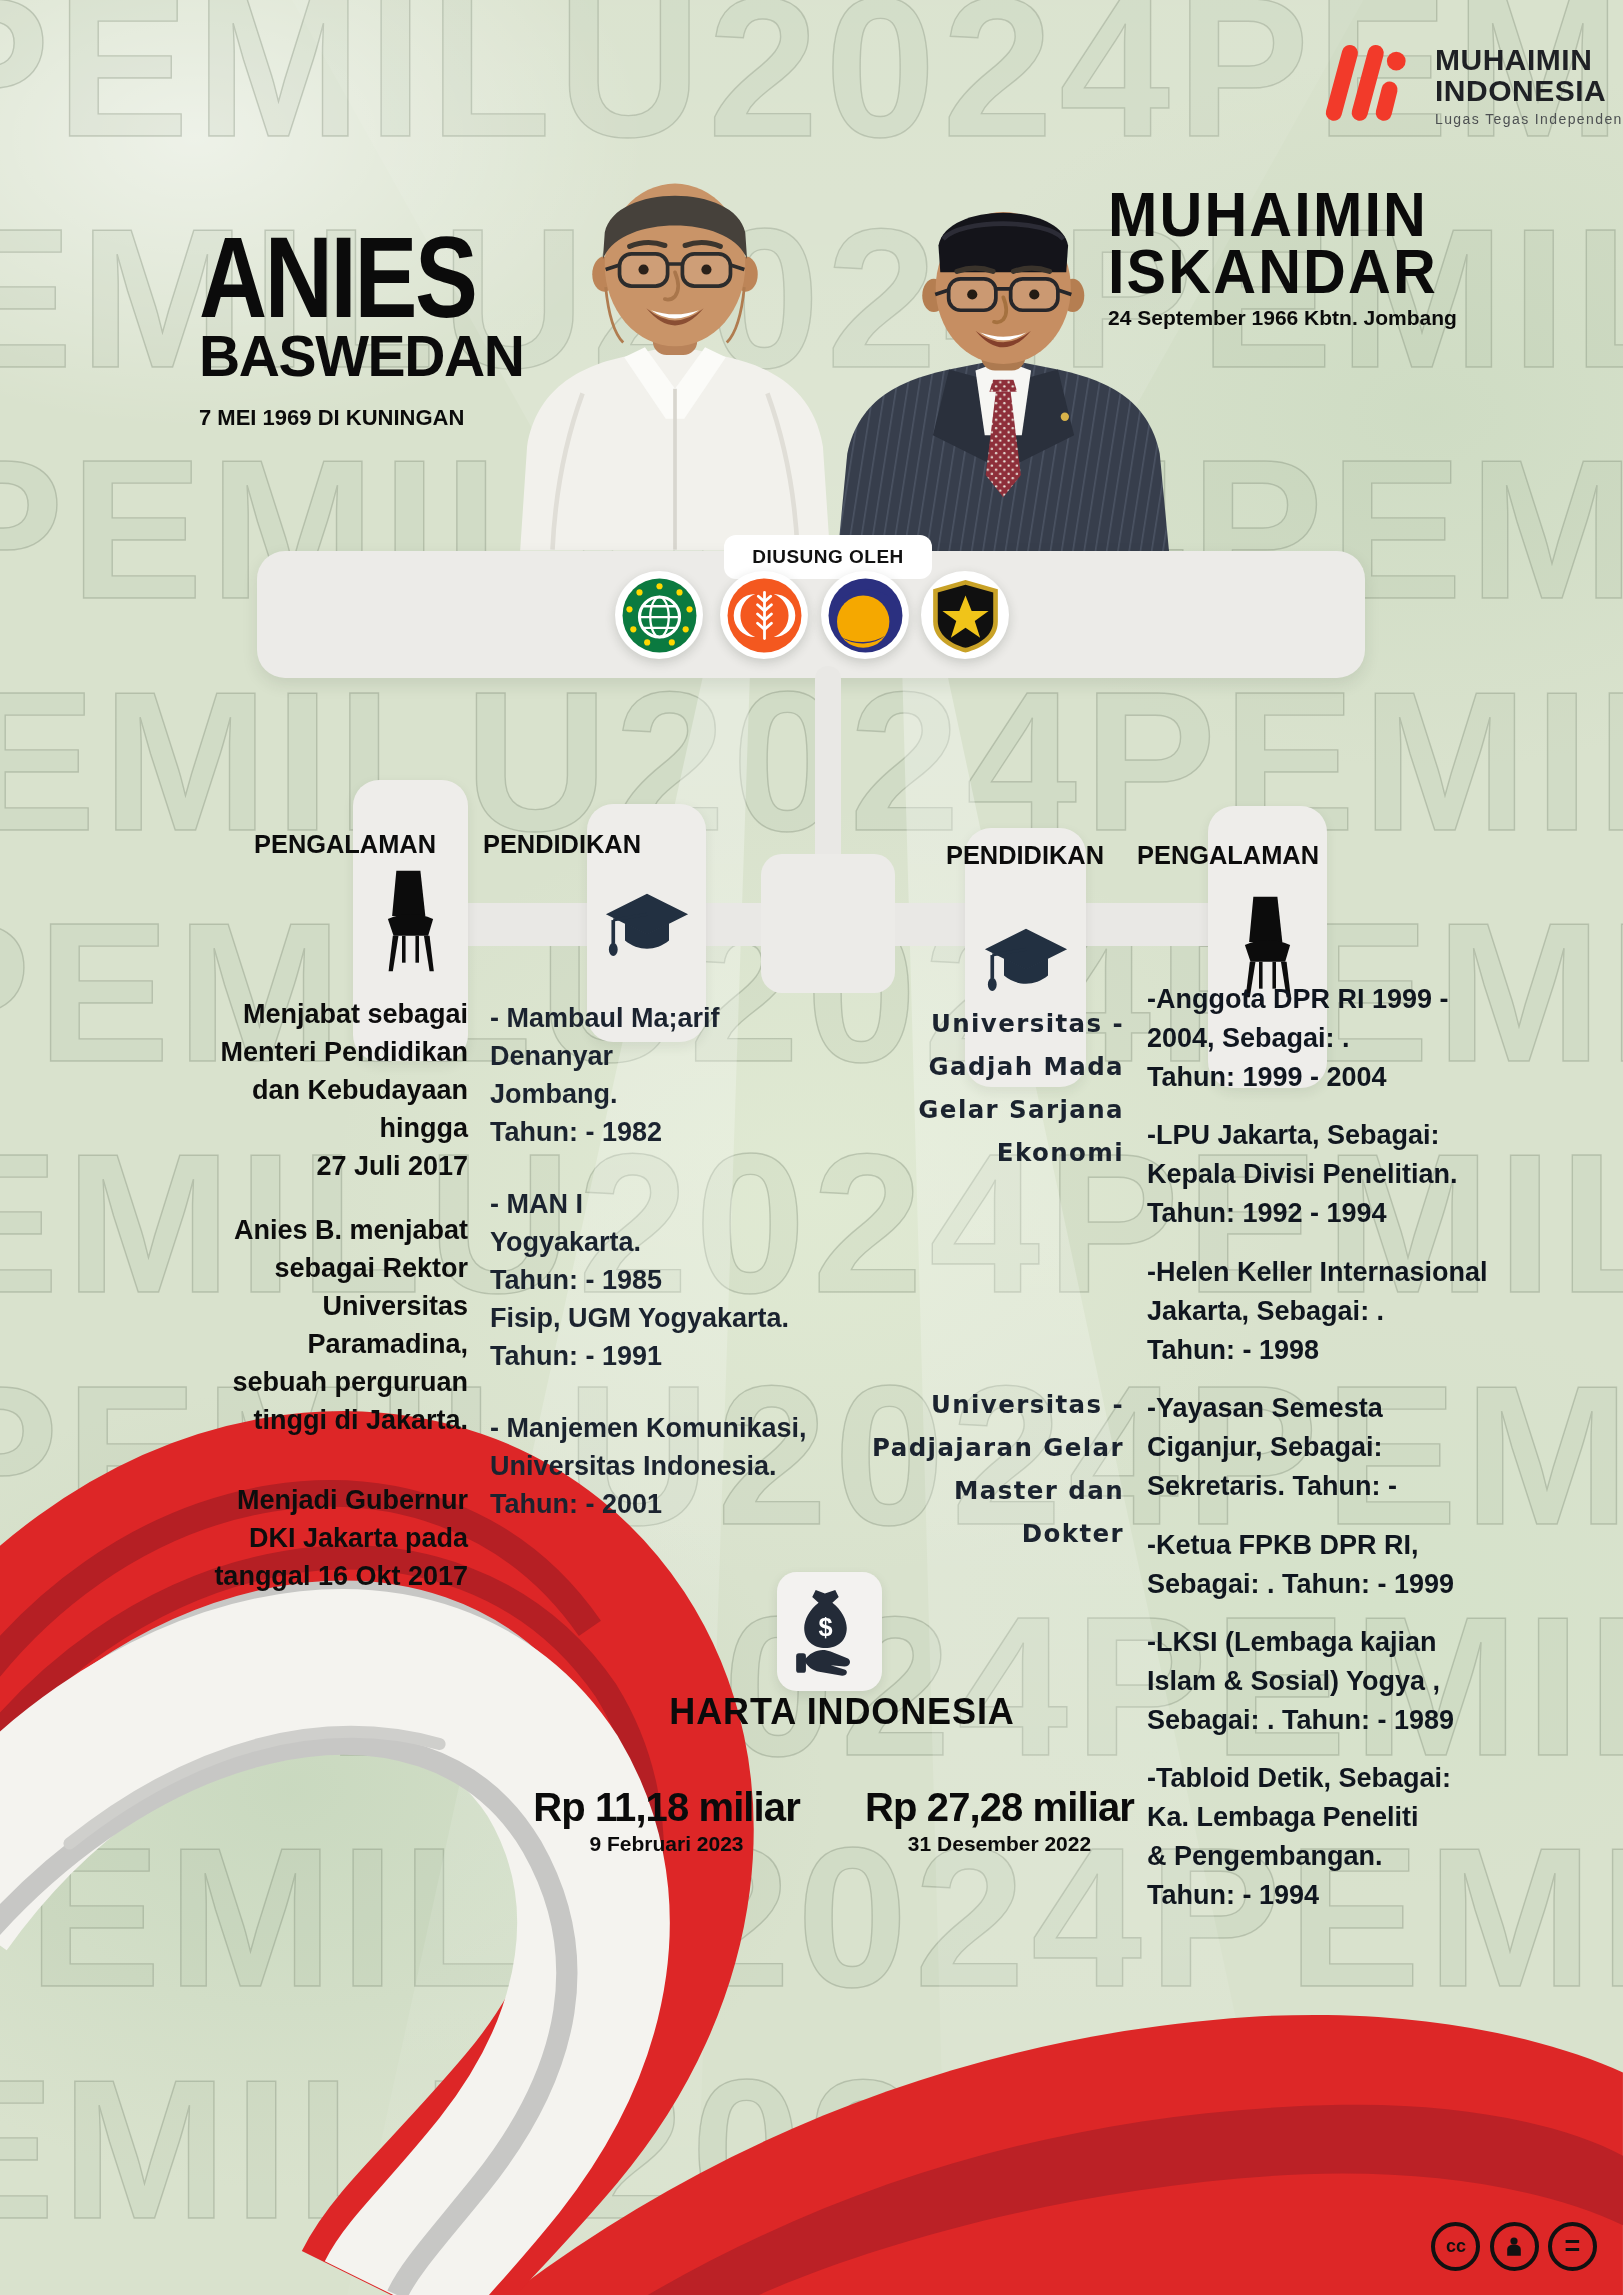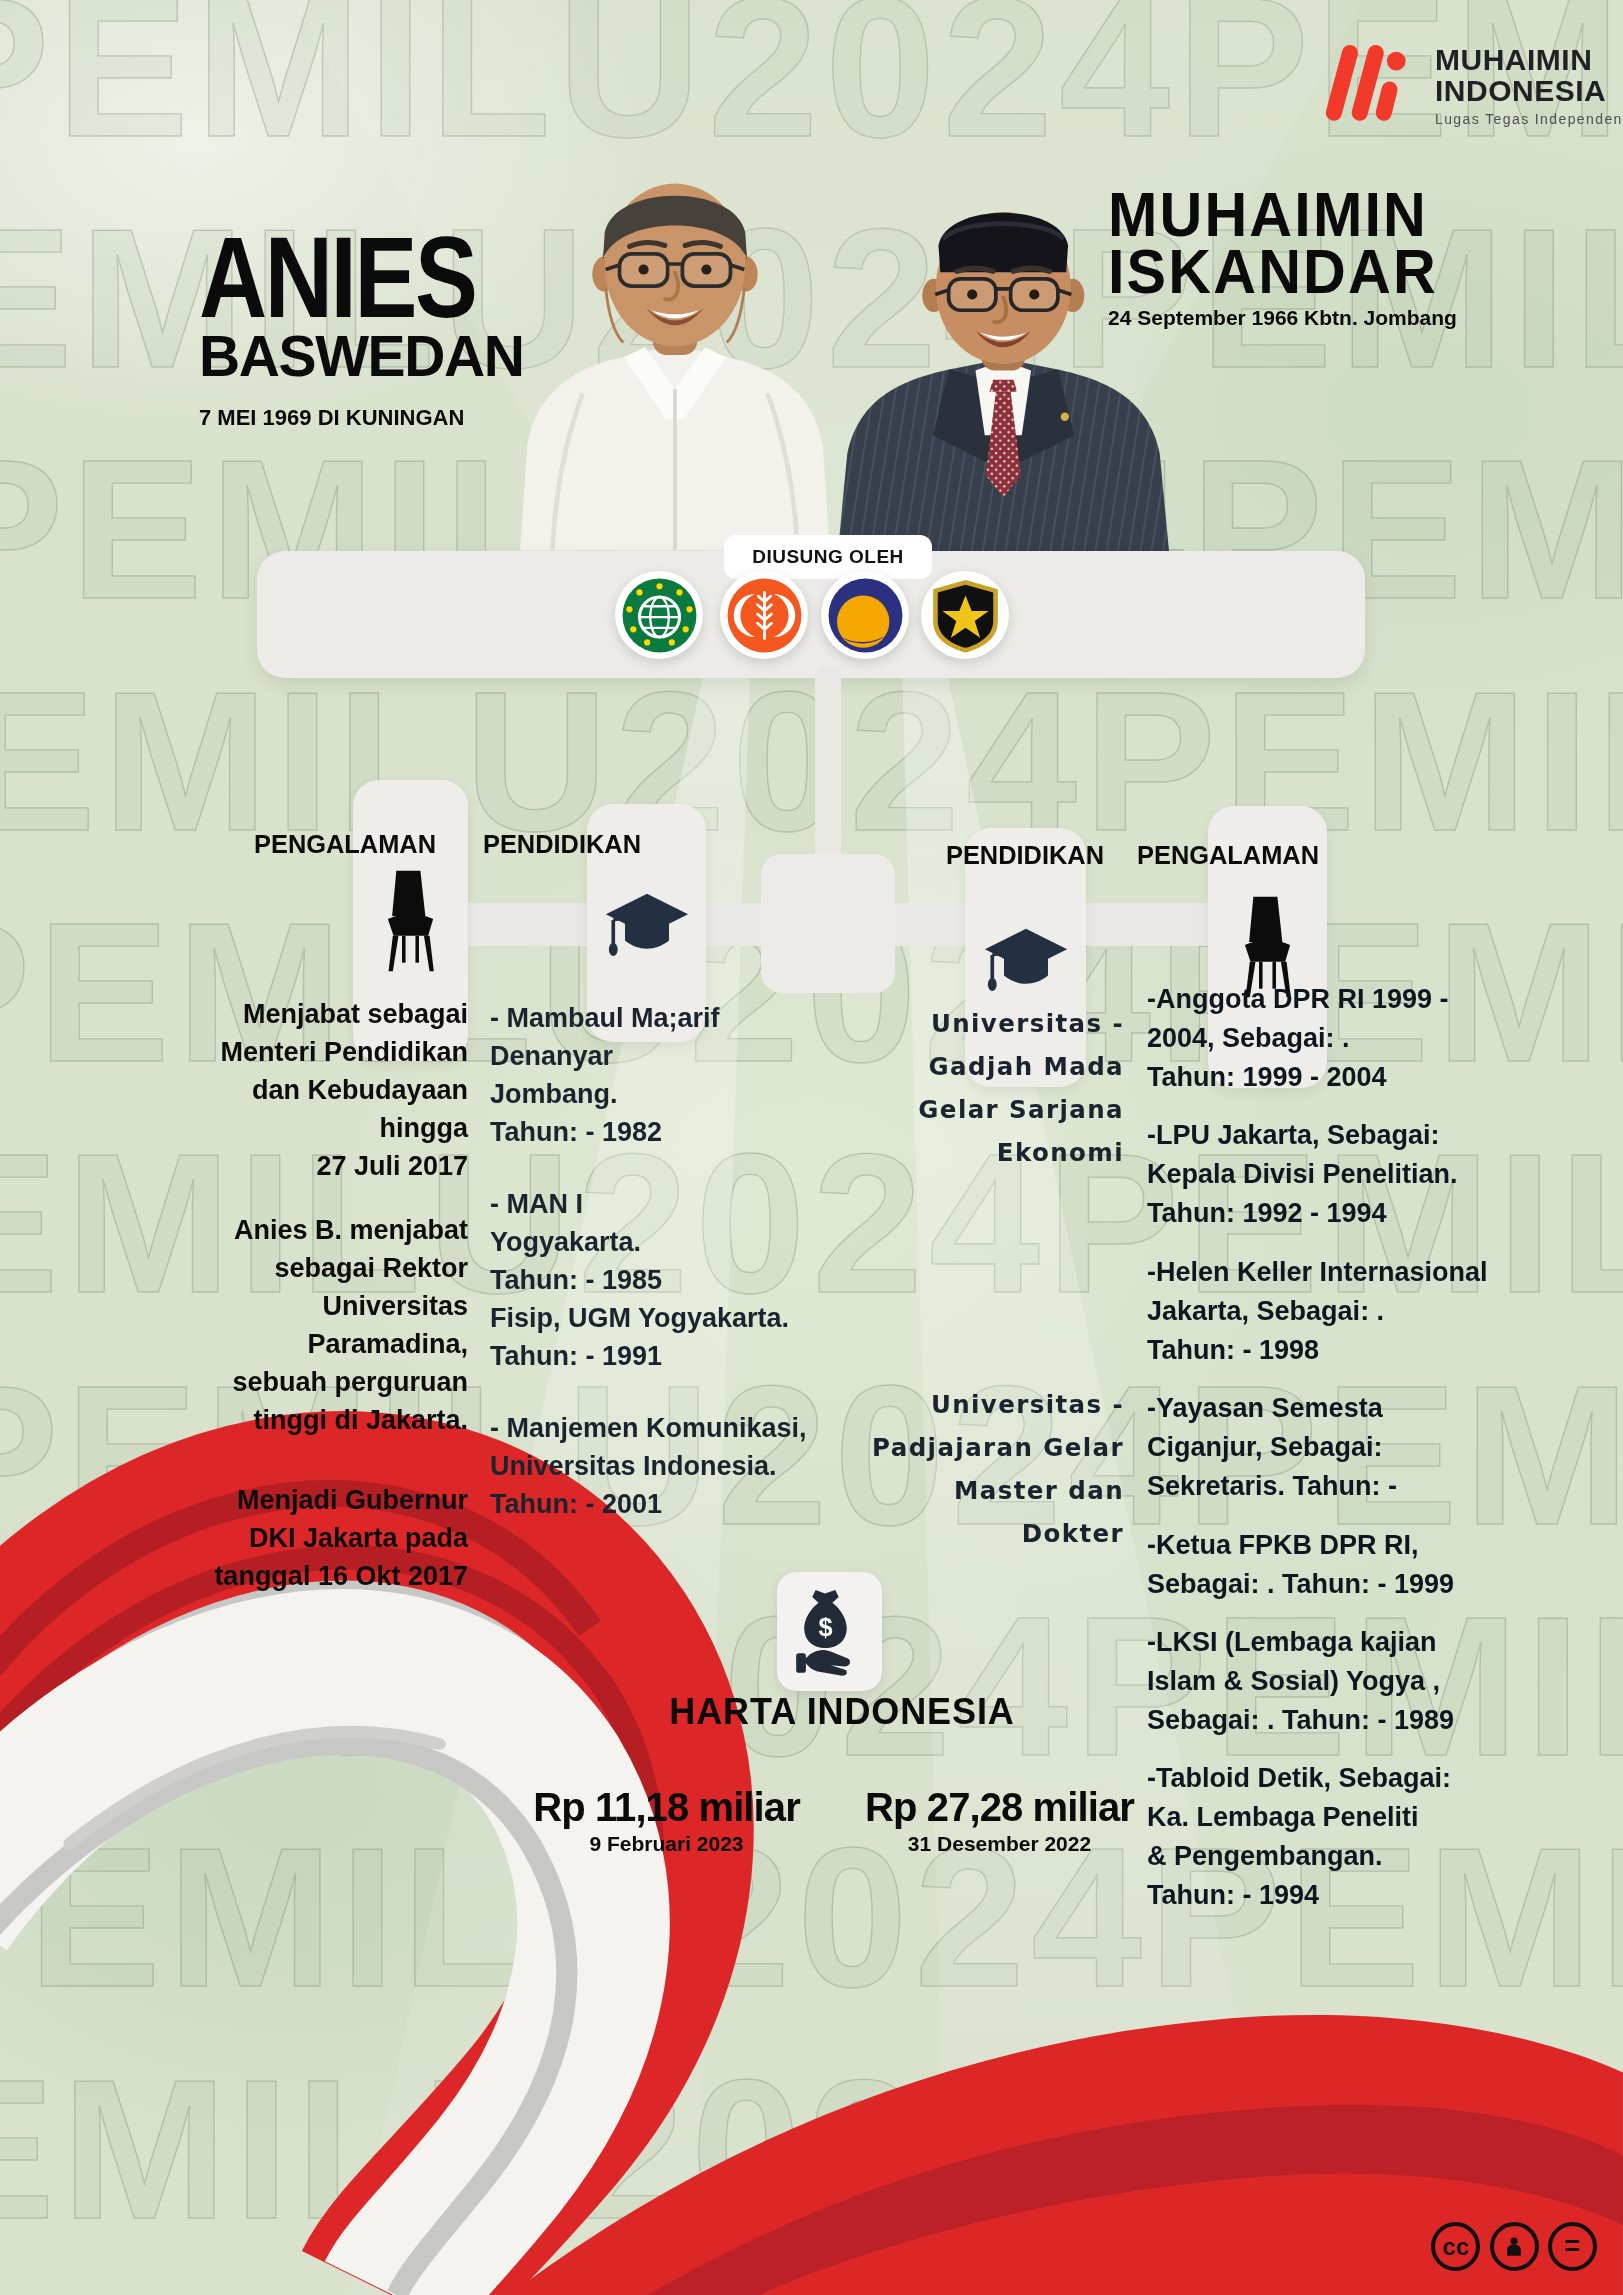--- a/index.html
+++ b/index.html
@@ -94,21 +94,21 @@
   .amount{position:absolute;z-index:5;width:333px;text-align:center;font-weight:700;color:#0b0b0b;margin-top:45px;}
   .amt-val{font-size:40px;letter-spacing:-0.9px;line-height:43px;}
   .amt-date{font-size:21px;margin-top:2.8px;}
   .amt-l{left:500px;top:1741px;}
   .amt-r{left:833px;top:1741px;}
   
   .ribbons{position:absolute;z-index:4;left:0;top:0;width:1623px;height:2295px;pointer-events:none;}
   
   .license{position:absolute;z-index:6;right:26px;bottom:24px;display:flex;gap:9.3px;}
   .lic{width:41px;height:41px;border:4.2px solid #111;border-radius:50%;display:flex;align-items:center;justify-content:center;
-    color:#111;font-weight:700;font-size:24px;background:transparent;}
+    color:#111;font-weight:700;font-size:18px;background:transparent;}
   .lic svg{width:24px;height:24px;}
   .lic-nd{font-size:27px;}
 </style>
 </head>
 <body>
 
 <div id="canvas">
 
   <div class="wm">
     <div class="wm-row">PEMILU2024PEMILU2024PEMILU2024</div>

